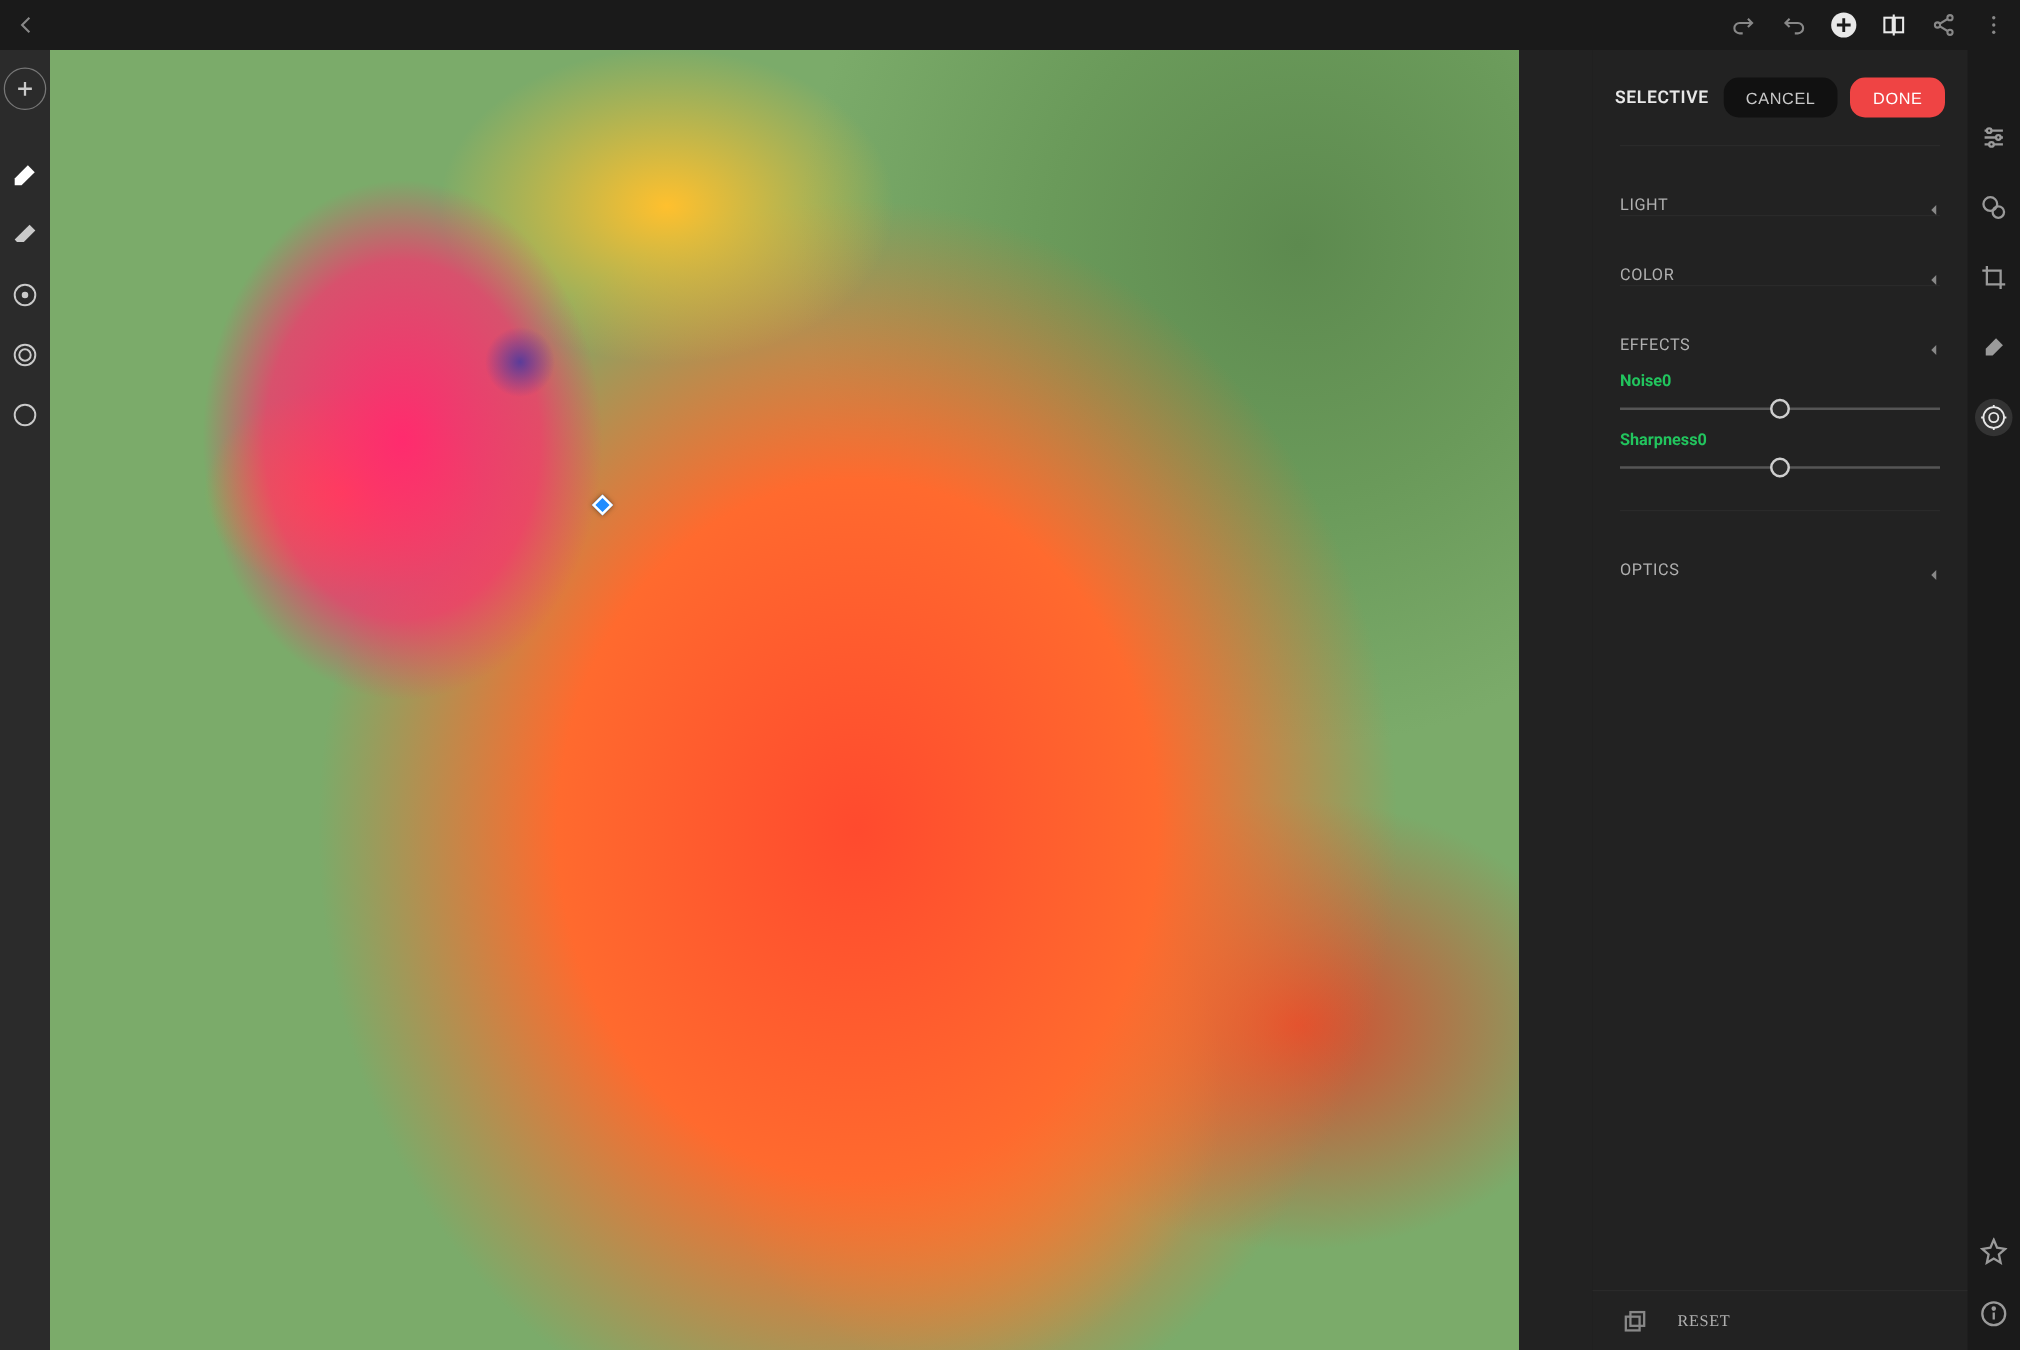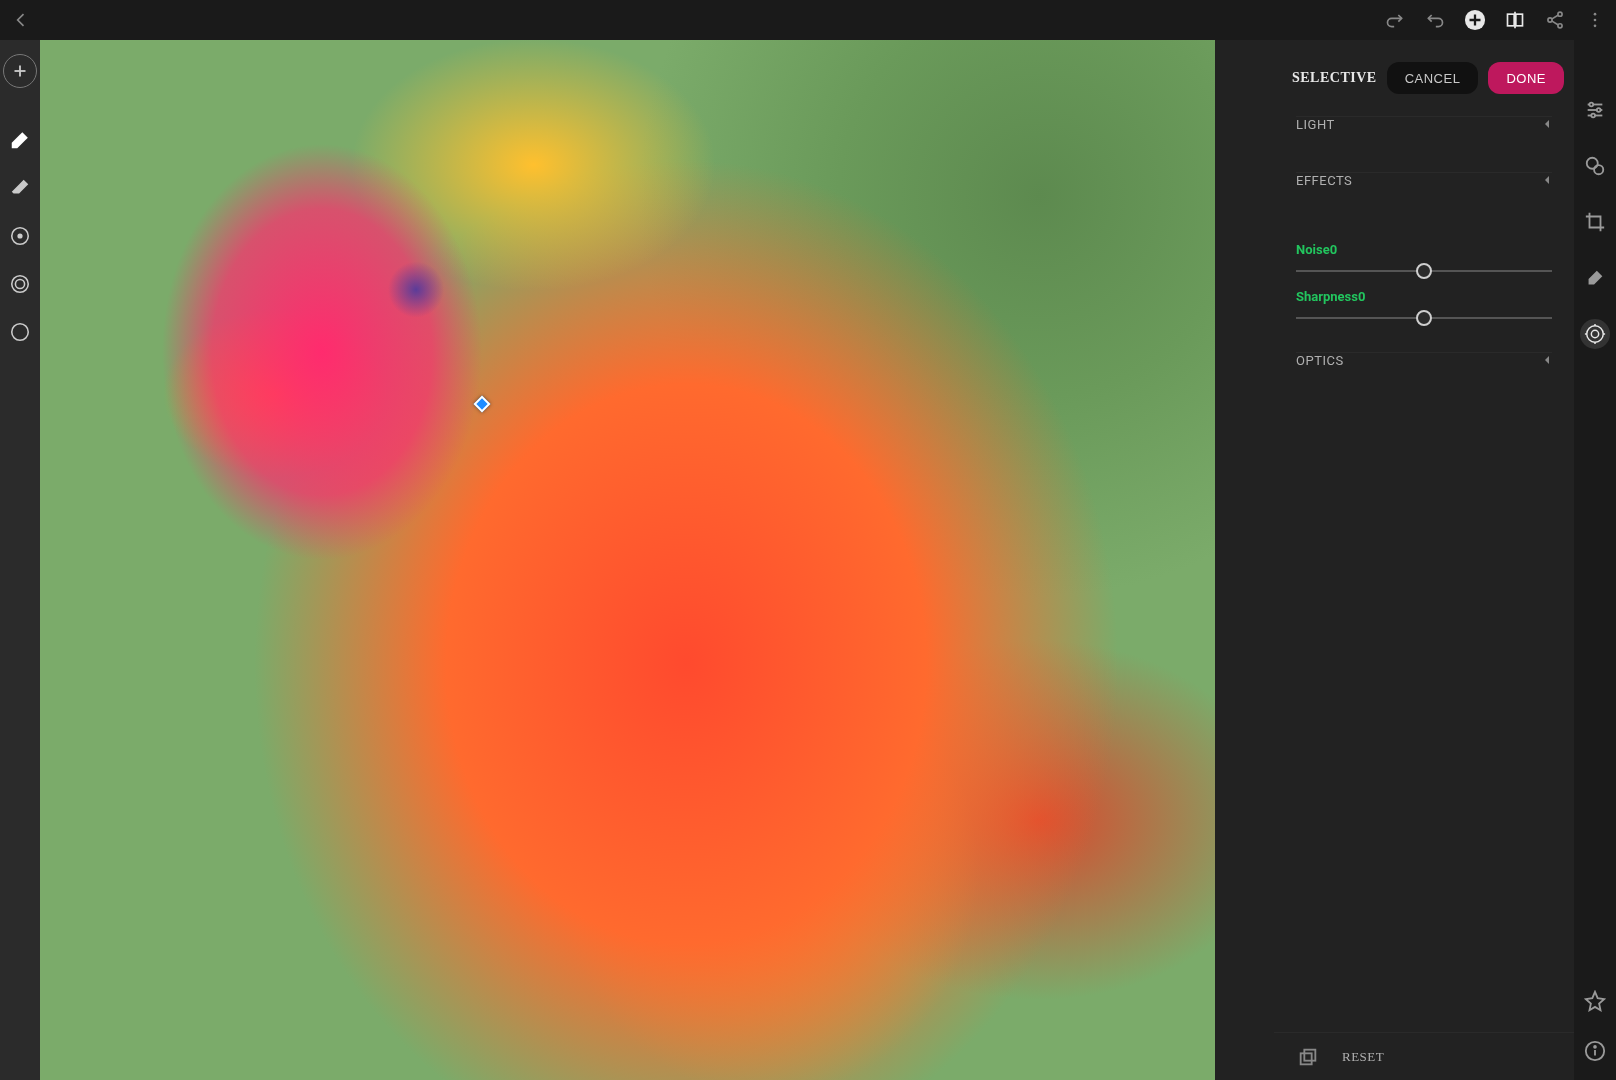--- a/index.html
+++ b/index.html
@@ -139,41 +139,40 @@
     align-items: center;
     gap: 10px;
     padding: 22px 18px 22px 18px;
   }
   .panel-title {
     font-size: 14px;
     font-weight: 600;
     letter-spacing: 0.5px;
     color: #e8e8e8;
     flex: 1;
-    font-family: Liberation Serif, serif;
   }
   .btn {
     height: 32px;
     padding: 0 18px;
     font-size: 13px;
     letter-spacing: 0.5px;
     border: none;
     cursor: pointer;
     border-radius: 12px;
   }
   .btn-cancel { background: #111; color: #c8c8c8; }
-  .btn-done   { background: #be185d; color: #fff; font-weight: 500; }
+  .btn-done   { background: #ef4444; color: #fff; font-weight: 500; }
 
   .section {
     padding: 0 22px;
   }
   .section-header {
     height: 56px;
     display: flex;
-    align-items: flex-start;
+    align-items: flex-end;
     justify-content: space-between;
     font-size: 13px;
     letter-spacing: 0.5px;
     color: #b0b0b0;
     cursor: pointer;
     border-top: 1px solid rgba(255,255,255,0.04);
   }
   .section:first-of-type .section-header { border-top: none; }
   .chev { width: 10px; height: 10px; }
   .chev svg { width: 10px; height: 10px; fill: #888; }
@@ -388,20 +387,28 @@
 
   <div class="section">
     <div class="section-header">
       <span>LIGHT</span>
       <span class="chev"><svg viewBox="0 0 10 10">
             <path d="M7 1L3 5l4 4z"></path>
           </svg></span>
     </div>
   </div>
 
+  <div class="section">
+    <div class="section-header">
+      <span>COLOR</span>
+      <span class="chev"><svg viewBox="0 0 10 10">
+            <path d="M7 1L3 5l4 4z"></path>
+          </svg></span>
+    </div>
+  </div>
 
   <div class="section">
     <div class="section-header">
       <span>EFFECTS</span>
       <span class="chev"><svg viewBox="0 0 10 10">
             <path d="M7 1L3 5l4 4z"></path>
           </svg></span>
     </div>
   </div>
 

